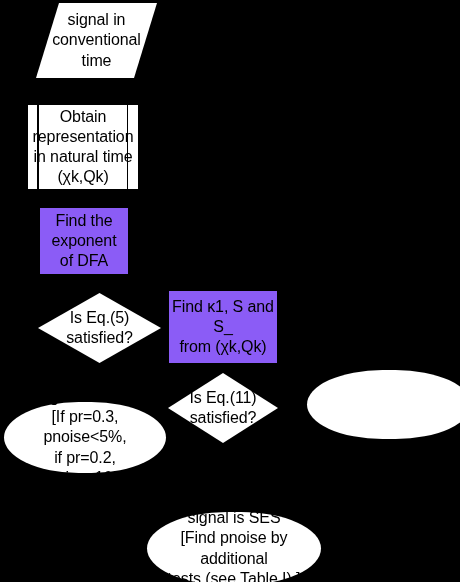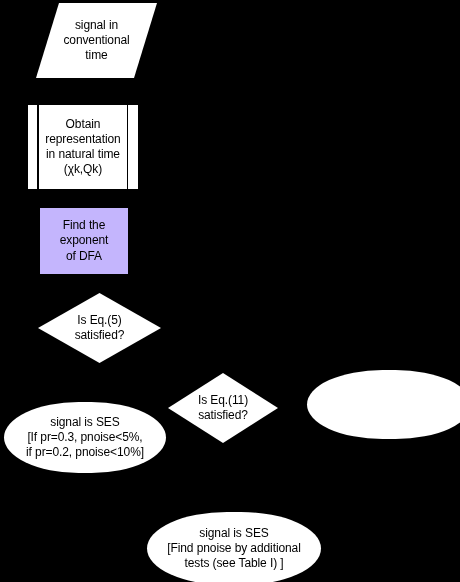--- a/index.html
+++ b/index.html
@@ -20,21 +20,21 @@
   .node {
     position: absolute;
     box-sizing: border-box;
     background: #ffffff;
     color: #000000;
     display: flex;
     align-items: center;
     justify-content: center;
     text-align: center;
     line-height: 1.26;
-    font-size: 12px;
+    font-size: 16px;
     letter-spacing: -0.1px;
     white-space: pre-line;
   }
 
   
   .shape-parallelogram {
     background: transparent;
   }
   .shape-parallelogram .fill {
     position: absolute;
@@ -43,21 +43,21 @@
     -webkit-clip-path: polygon(19% 0%, 100% 0%, 81% 100%, 0% 100%);
     clip-path: polygon(19% 0%, 100% 0%, 81% 100%, 0% 100%);
   }
   .shape-parallelogram .txt {
     position: relative;
     z-index: 2;
   }
 
   
   .shape-rect {
-    background: #c4b5fd;
+    background: #8b5cf6;
   }
 
   
   .shape-predefined {
     background: #ffffff;
   }
   .shape-predefined .bar {
     position: absolute;
     top: 0;
     bottom: 0;
@@ -145,20 +145,24 @@
 exponent
 of DFA</span>
   </div>
 
   <div class="node shape-diamond" style="left:38px; top:293px; width:123px; height:70px;">
     <span class="fill"></span>
     <span class="txt">Is Eq.(5)
 satisfied?</span>
   </div>
 
+  <div class="node shape-rect" style="left:169px; top:291px; width:108px; height:72px;">
+    <span class="txt">Find κ1, S and S_
+from (χk,Qk)</span>
+  </div>
 
   <div class="node shape-diamond" style="left:168px; top:373px; width:110px; height:70px;">
     <span class="fill"></span>
     <span class="txt">Is Eq.(11)
 satisfied?</span>
   </div>
 
   <div class="node shape-terminator" style="left:4px; top:402px; width:162px; height:71px;">
     <span class="fill"></span>
     <span class="txt">signal is SES

